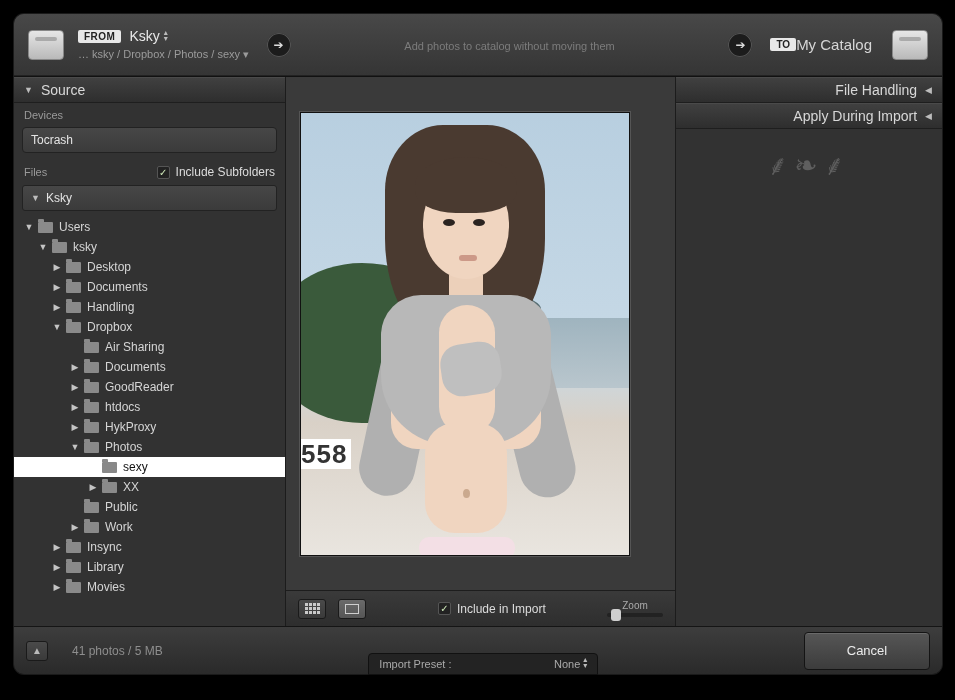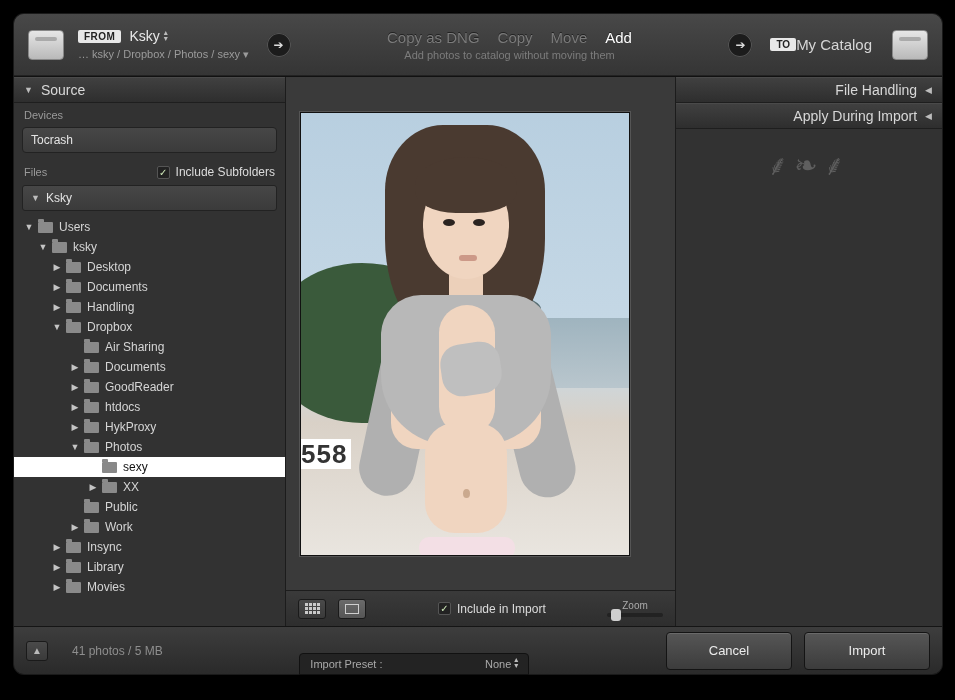--- a/index.html
+++ b/index.html
@@ -176,26 +176,20 @@
         <span class="from-name">
           <span>Ksky</span>
           <span class="little-arrows">▴<br>▾</span>
         </span>
       </div>
       <div class="from-path">… ksky / Dropbox / Photos / sexy ▾</div>
     </div>
     <div class="round-arrow">➔</div>
 
     <div class="mode-block">
-      <div class="mode-row">
-        <span class="mode-item">Copy as DNG</span>
-        <span class="mode-item">Copy</span>
-        <span class="mode-item">Move</span>
-        <span class="mode-item active">Add</span>
-      </div>
       <div class="mode-sub">Add photos to catalog without moving them</div>
     </div>
 
     <div class="round-arrow">➔</div>
     <div class="to-block">
       <span class="to-chip">TO</span>
       <span class="to-name">My Catalog</span>
     </div>
     <div class="disk-icon" style="margin-left:10px"></div>
   </div>
@@ -399,18 +393,15 @@
   <div class="footer">
     <div class="up-btn">▲</div>
     <div class="count">41 photos / 5 MB</div>
     <div class="preset-bar">
       <span>Import Preset :</span>
       <span><span>None</span>&nbsp;<span class="little-arrows">▴<br>▾</span></span>
     </div>
     <div class="btn">
         <span>Cancel</span>
       </div>
-    <div class="btn">
-        <span>Import</span>
-      </div>
   </div>
 
 </div>
 
 </body></html>

